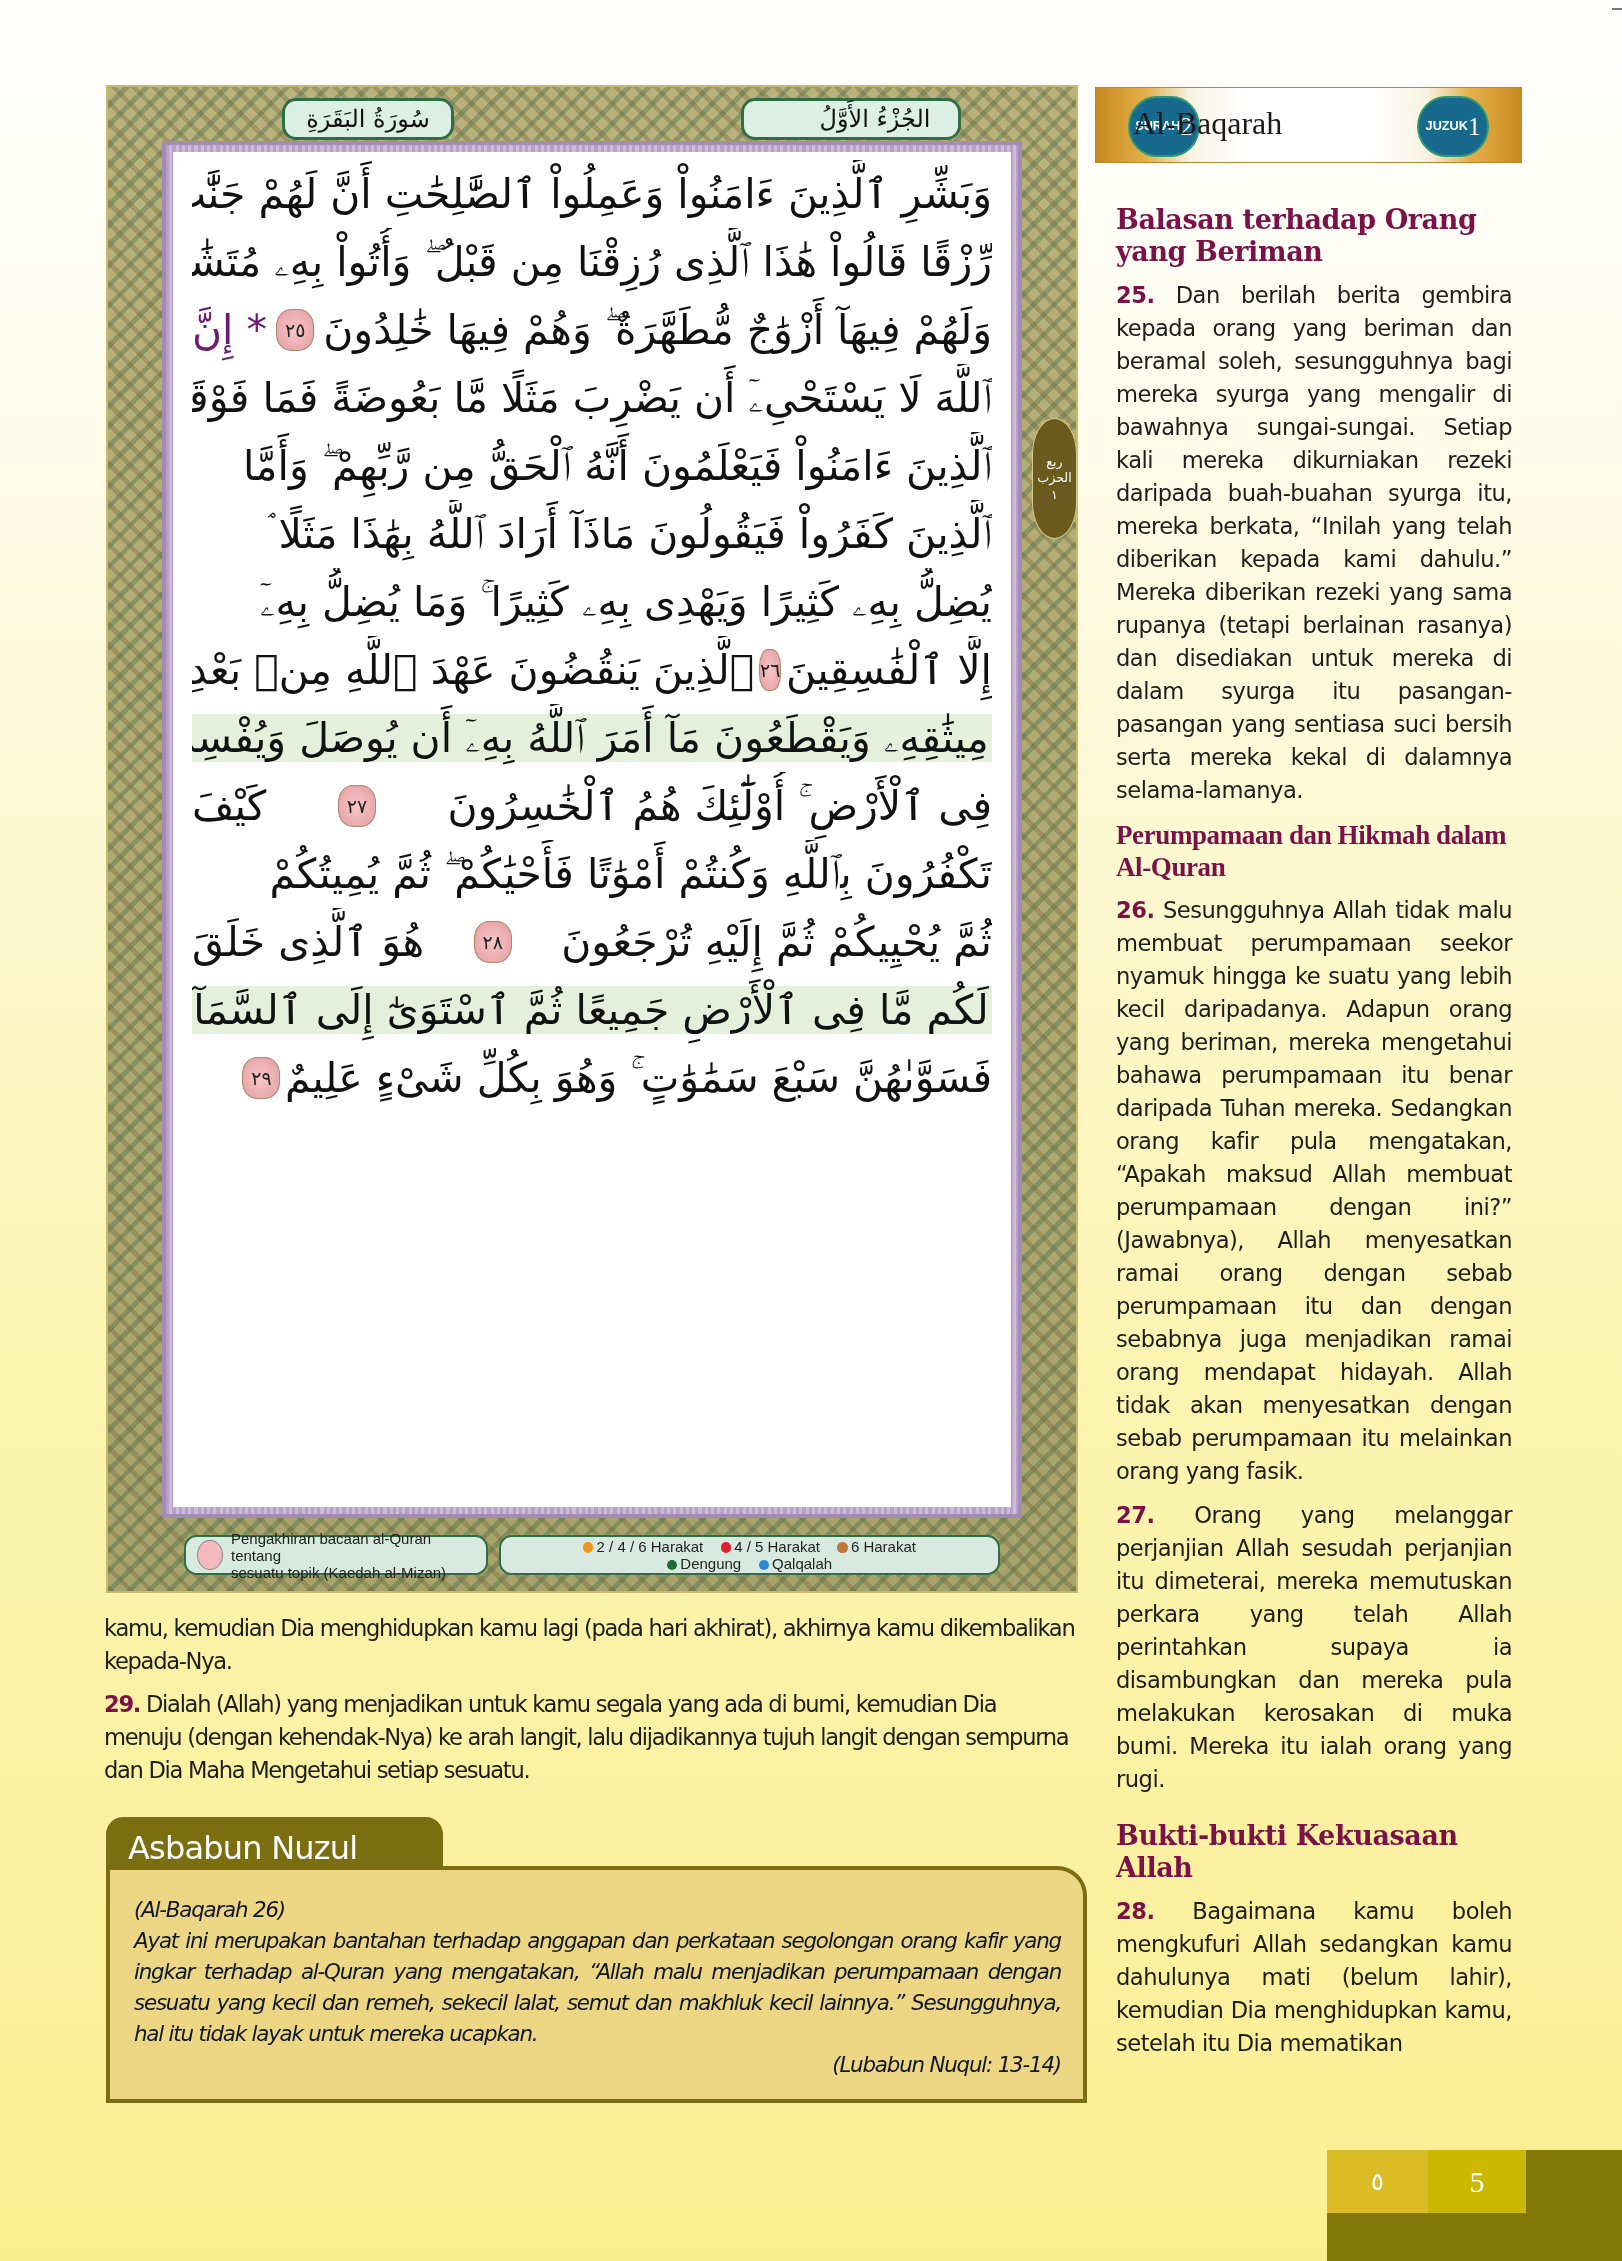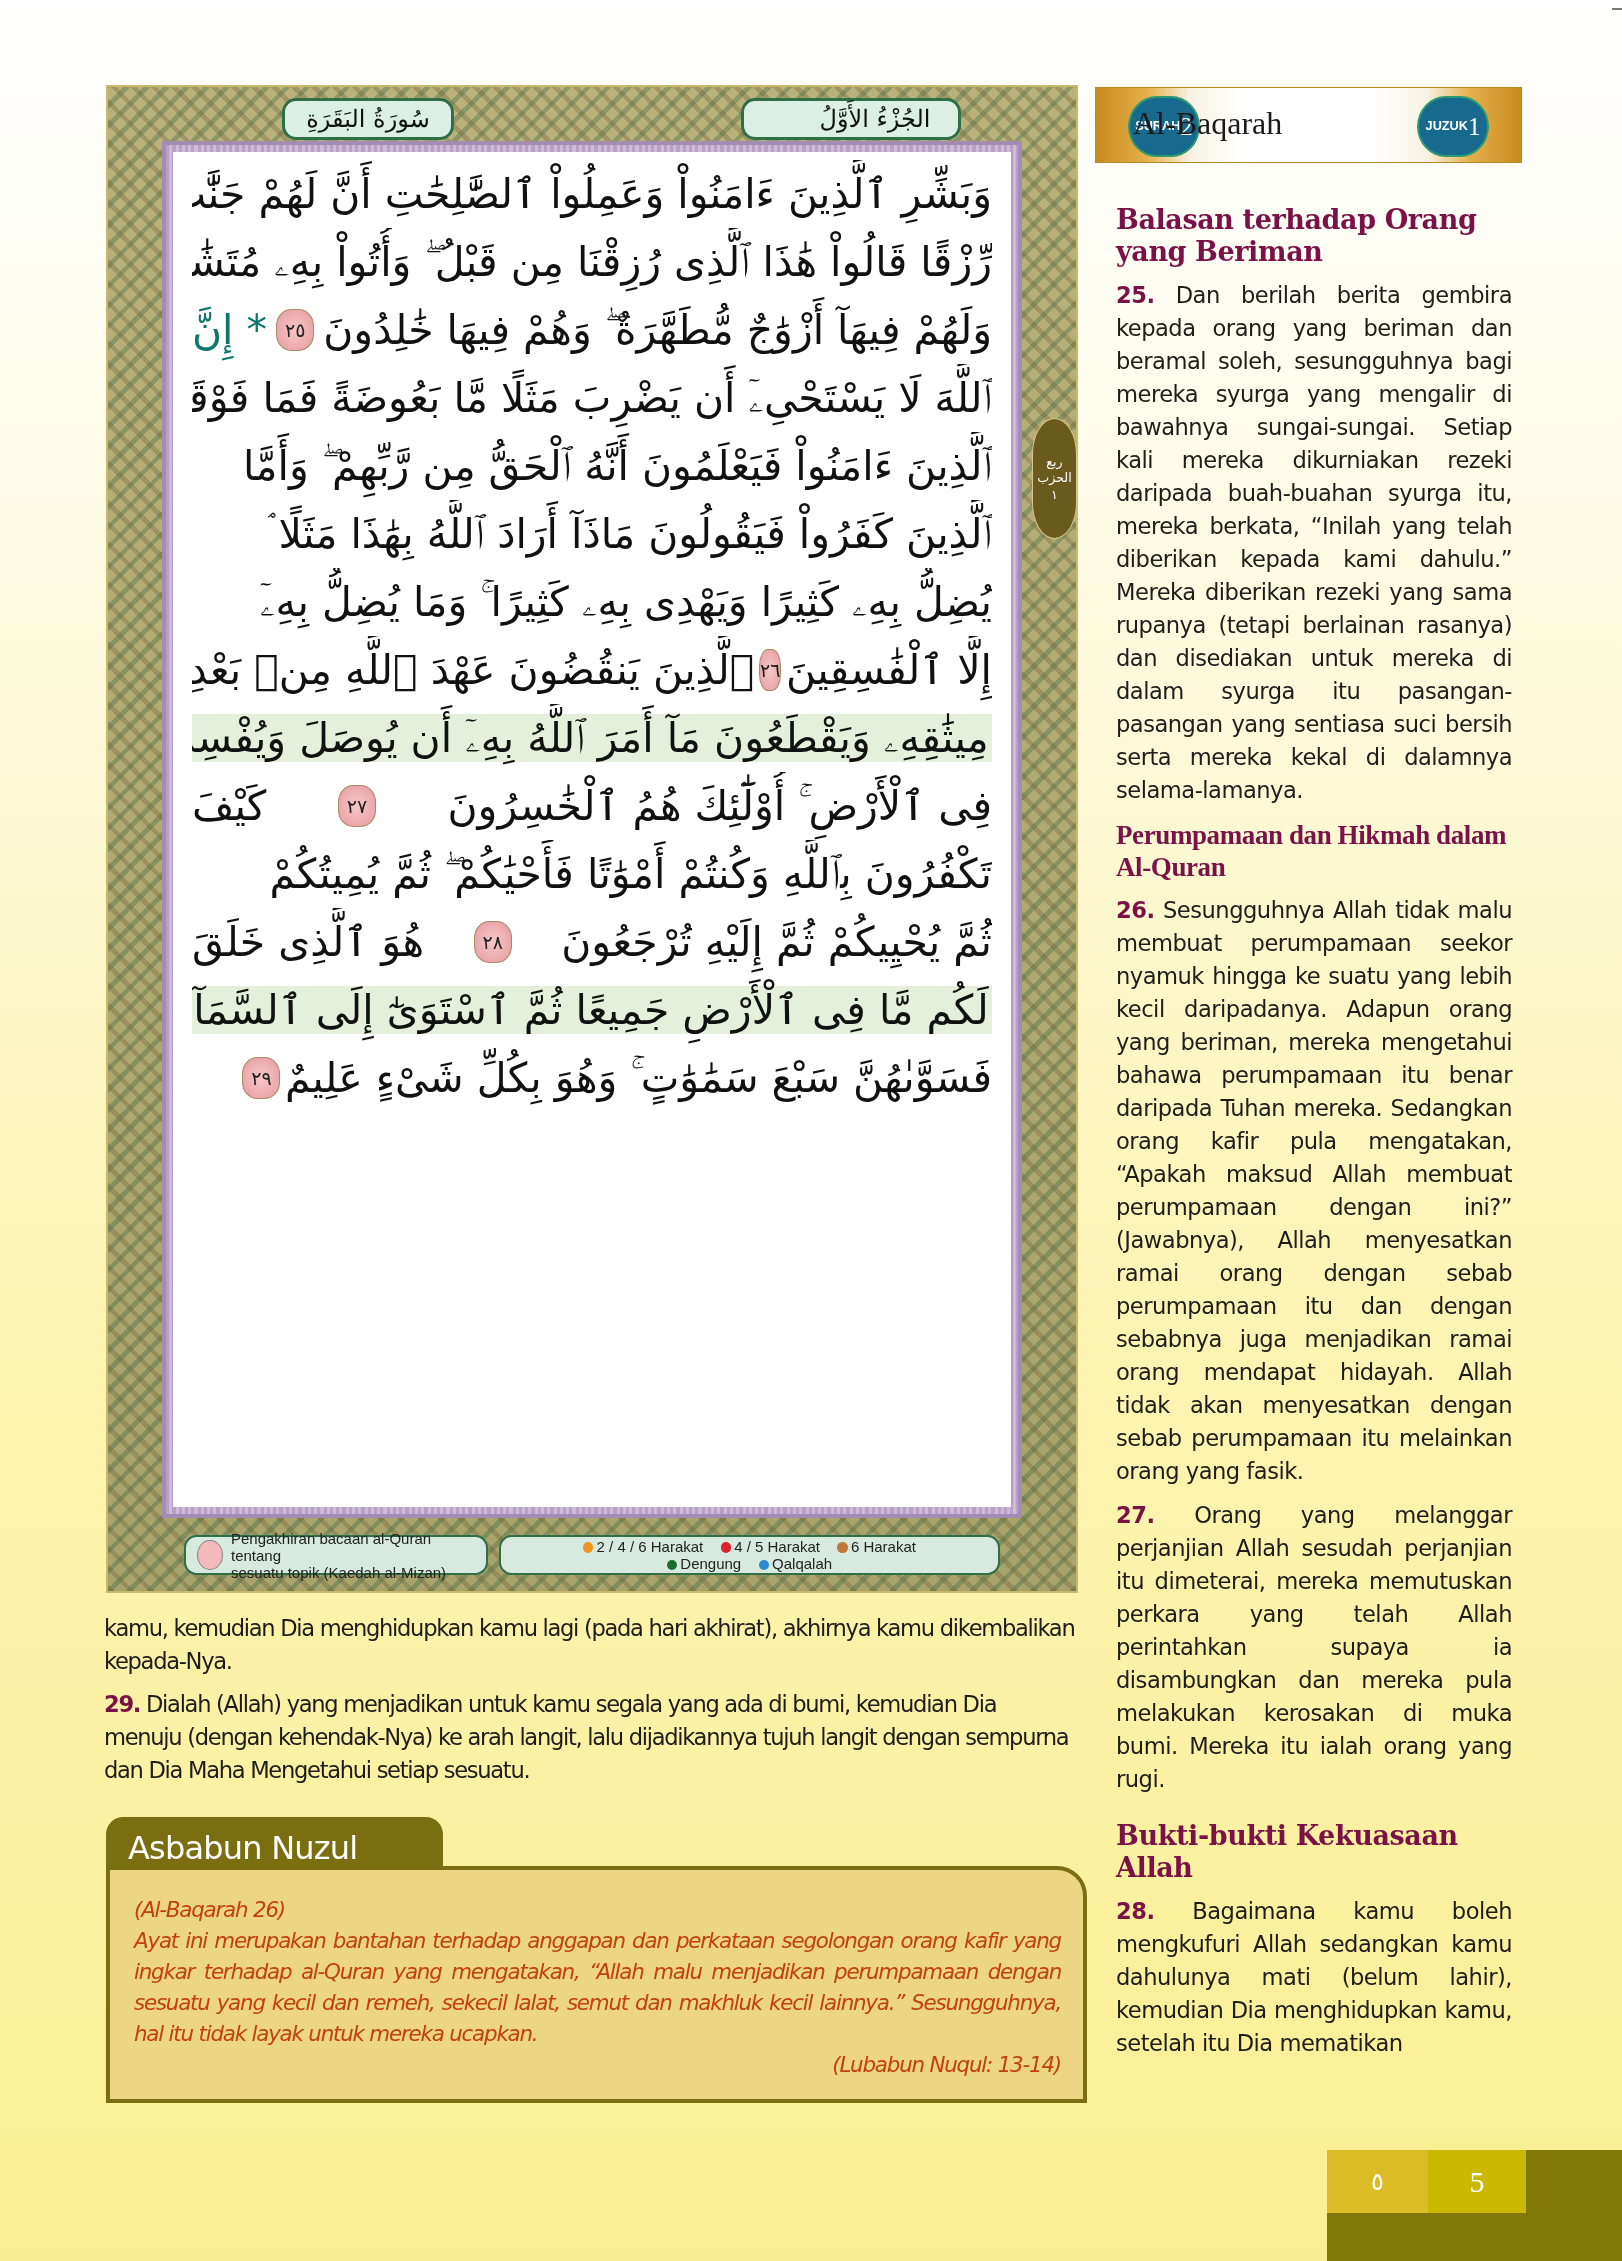--- a/index.html
+++ b/index.html
@@ -37,21 +37,21 @@
   }
   .cartouche.surah { left: 174px; }
   .cartouche.juz { left: 633px; padding-left: 48px; }
 
   .ayah-line {
     height: 68px; display: flex; align-items: center; justify-content: space-between;
     direction: rtl; font-family: "DejaVu Sans", sans-serif; font-size: 41px; color: #111;
     white-space: nowrap; overflow: hidden; position: relative;
   }
   .ayah-line .hl { background: #e5f0dc; padding: 0 3.2px; }
-  .g { color: #0f766e; }
+  .g { color: #701a75; }
   .ayah-marker {
     display: inline-flex; align-items: center; justify-content: center;
     width: 36px; height: 40px; border-radius: 40%;
     background: radial-gradient(#f6c7c8, #e69ba0); border: 1.6px solid #a88a66;
     font-size: 19px; color: #222; margin: 0 4.7px; vertical-align: middle;
   }
   .hizb-marker {
     position: absolute; left: 924px; top: 331px; width: 43px; height: 119px;
     background: #6b5a1e; border-radius: 50% / 30%;
     color: #fff; font-family: "DejaVu Sans", sans-serif; font-size: 12.7px;
@@ -115,21 +115,21 @@
     font-family: "DejaVu Sans", sans-serif; font-size: 32px; line-height: 62px; padding-left: 22px; box-sizing: border-box;
     letter-spacing: -0.8px;
   }
   .asbab-box {
     position: absolute; left: 106px; top: 1866px; width: 981px; height: 237px;
     background: #ecd683; border: 4px solid #7a6e10; border-radius: 0 30px 0 0; box-sizing: border-box;
     padding: 24px 22px 0 24px;
   }
   .asbab-box p {
     margin: 0; font-family: "DejaVu Sans", sans-serif; font-style: italic; font-size: 21.4px; line-height: 31px;
-    letter-spacing: -1.2px; color: #c2410c; text-align: justify;
+    letter-spacing: -1.2px; color: #0f172a; text-align: justify;
   }
   .asbab-ref { text-align: right !important; }
 
   
   .footer-band { position: absolute; left: 1327px; top: 2150px; width: 295px; height: 111px; background: #827808; }
   .pg-ar { position: absolute; left: 1327px; top: 2150px; width: 101px; height: 63px; background: #dcbc26; color: #fff;
     display: flex; align-items: center; justify-content: center; font-size: 24px; font-family: "DejaVu Sans", sans-serif; }
   .pg-en { position: absolute; left: 1428px; top: 2150px; width: 98px; height: 63px; background: #cbb800; color: #fff;
     display: flex; align-items: center; justify-content: center; font-size: 30px; font-family: "Liberation Serif", serif; }
 </style>

